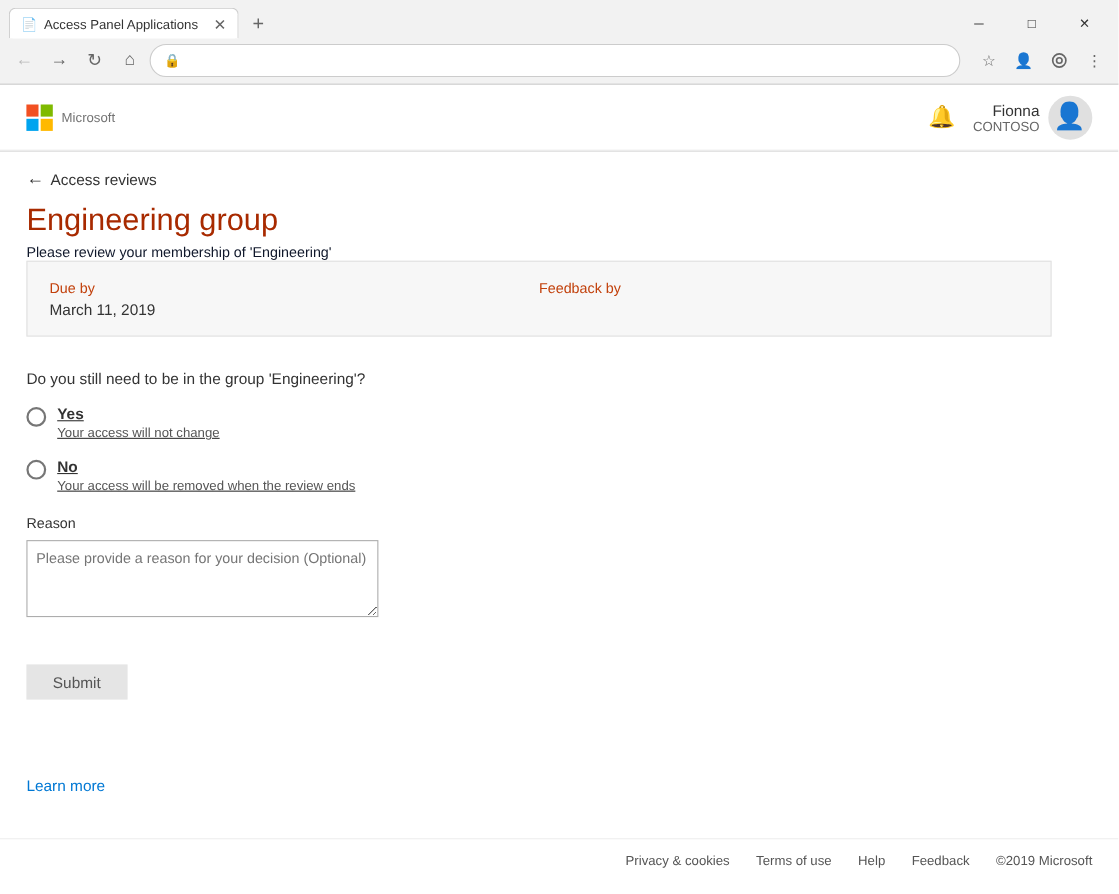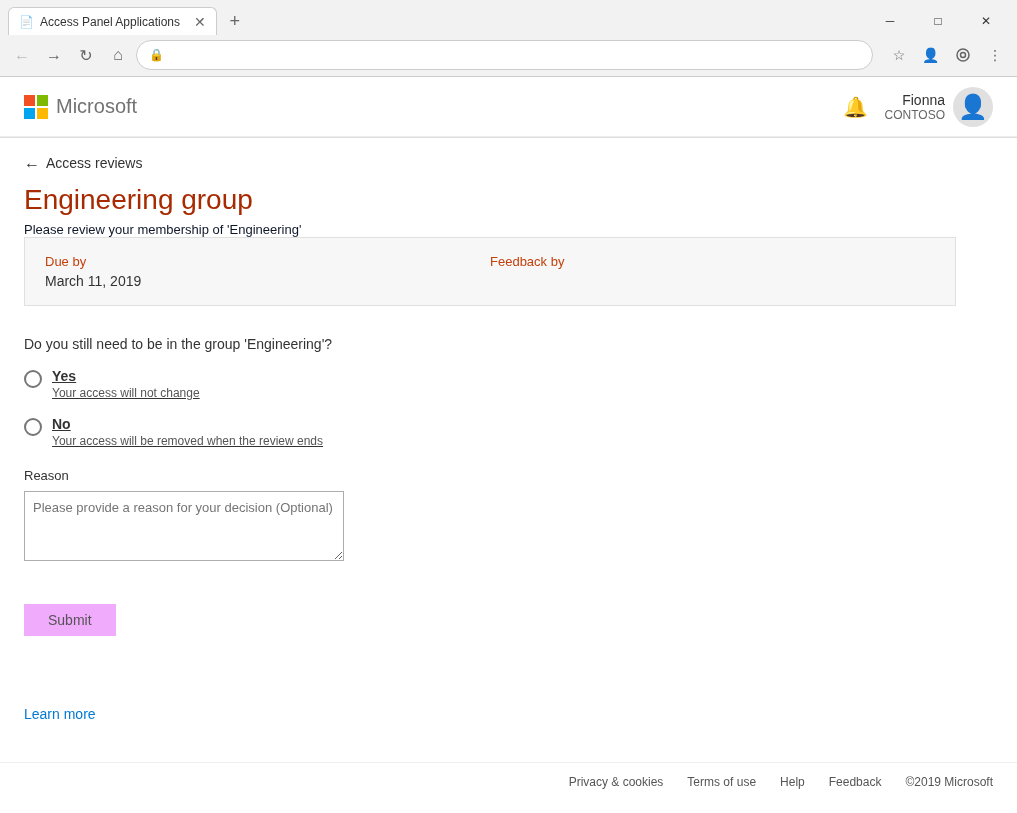--- a/index.html
+++ b/index.html
@@ -29,21 +29,21 @@
 
     
     .ms-header { display: flex; align-items: center; padding: 0 24px; height: 60px; border-bottom: 1px solid #eee; }
     .ms-logo { display: flex; align-items: center; gap: 8px; }
     .ms-logo-squares { display: grid; grid-template-columns: 1fr 1fr; gap: 2px; width: 24px; height: 24px; }
     .logo-sq { width: 11px; height: 11px; }
     .logo-sq.red { background: #f25022; }
     .logo-sq.green { background: #7fba00; }
     .logo-sq.blue { background: #00a4ef; }
     .logo-sq.yellow { background: #ffb900; }
-    .ms-logo-text { font-size: 20px; font-weight: 300; color: #737373; }
+    .ms-logo-text { font-size: 12px; font-weight: 300; color: #737373; }
     .header-right { margin-left: auto; display: flex; align-items: center; gap: 16px; }
     .notification-bell { font-size: 20px; color: #333; cursor: pointer; }
     .user-info { display: flex; align-items: center; gap: 8px; cursor: pointer; }
     .user-name { text-align: right; }
     .user-display { font-size: 14px; color: #333; font-weight: 500; }
     .user-org { font-size: 12px; color: #666; }
     .user-avatar { width: 40px; height: 40px; border-radius: 50%; background: #e0e0e0; display: flex; align-items: center; justify-content: center; }
     .avatar-icon { font-size: 24px; color: #888; }
 
     
@@ -67,21 +67,21 @@
     .radio-option { display: flex; align-items: flex-start; gap: 10px; margin-bottom: 16px; }
     .radio-circle { width: 18px; height: 18px; border: 2px solid #767676; border-radius: 50%; margin-top: 2px; flex-shrink: 0; cursor: pointer; background: #fff; }
     .radio-label { font-size: 14px; text-decoration: underline; }
     .radio-label .option-title { font-weight: 600; color: #333; display: block; }
     .radio-label .option-desc { font-size: 12px; color: #555; display: block; margin-top: 2px; }
 
     .reason-section { margin-top: 20px; margin-bottom: 20px; }
     .reason-label { font-size: 13px; color: #333; margin-bottom: 8px; }
     .reason-textarea { width: 320px; height: 70px; border: 1px solid #adadad; padding: 8px; font-size: 13px; color: #aaa; resize: both; font-family: inherit; outline: none; }
 
-    .submit-btn { background: #f0abfc; color: #555; border: none; padding: 8px 24px; font-size: 14px; cursor: not-allowed; margin-top: 20px; margin-bottom: 30px; }
+    .submit-btn { background: #e5e5e5; color: #555; border: none; padding: 8px 24px; font-size: 14px; cursor: not-allowed; margin-top: 20px; margin-bottom: 30px; }
 
     .learn-more { color: #0078d4; font-size: 14px; cursor: pointer; text-decoration: none; display: inline-block; margin-bottom: 40px; text-align: center; }
 
     
     .page-footer { border-top: 1px solid #eee; padding: 12px 24px; display: flex; justify-content: flex-end; gap: 24px; font-size: 12px; color: #555; }
     .footer-link { color: #555; cursor: pointer; }
     .footer-copy { color: #555; }
   </style>
 </head>
 <body>

